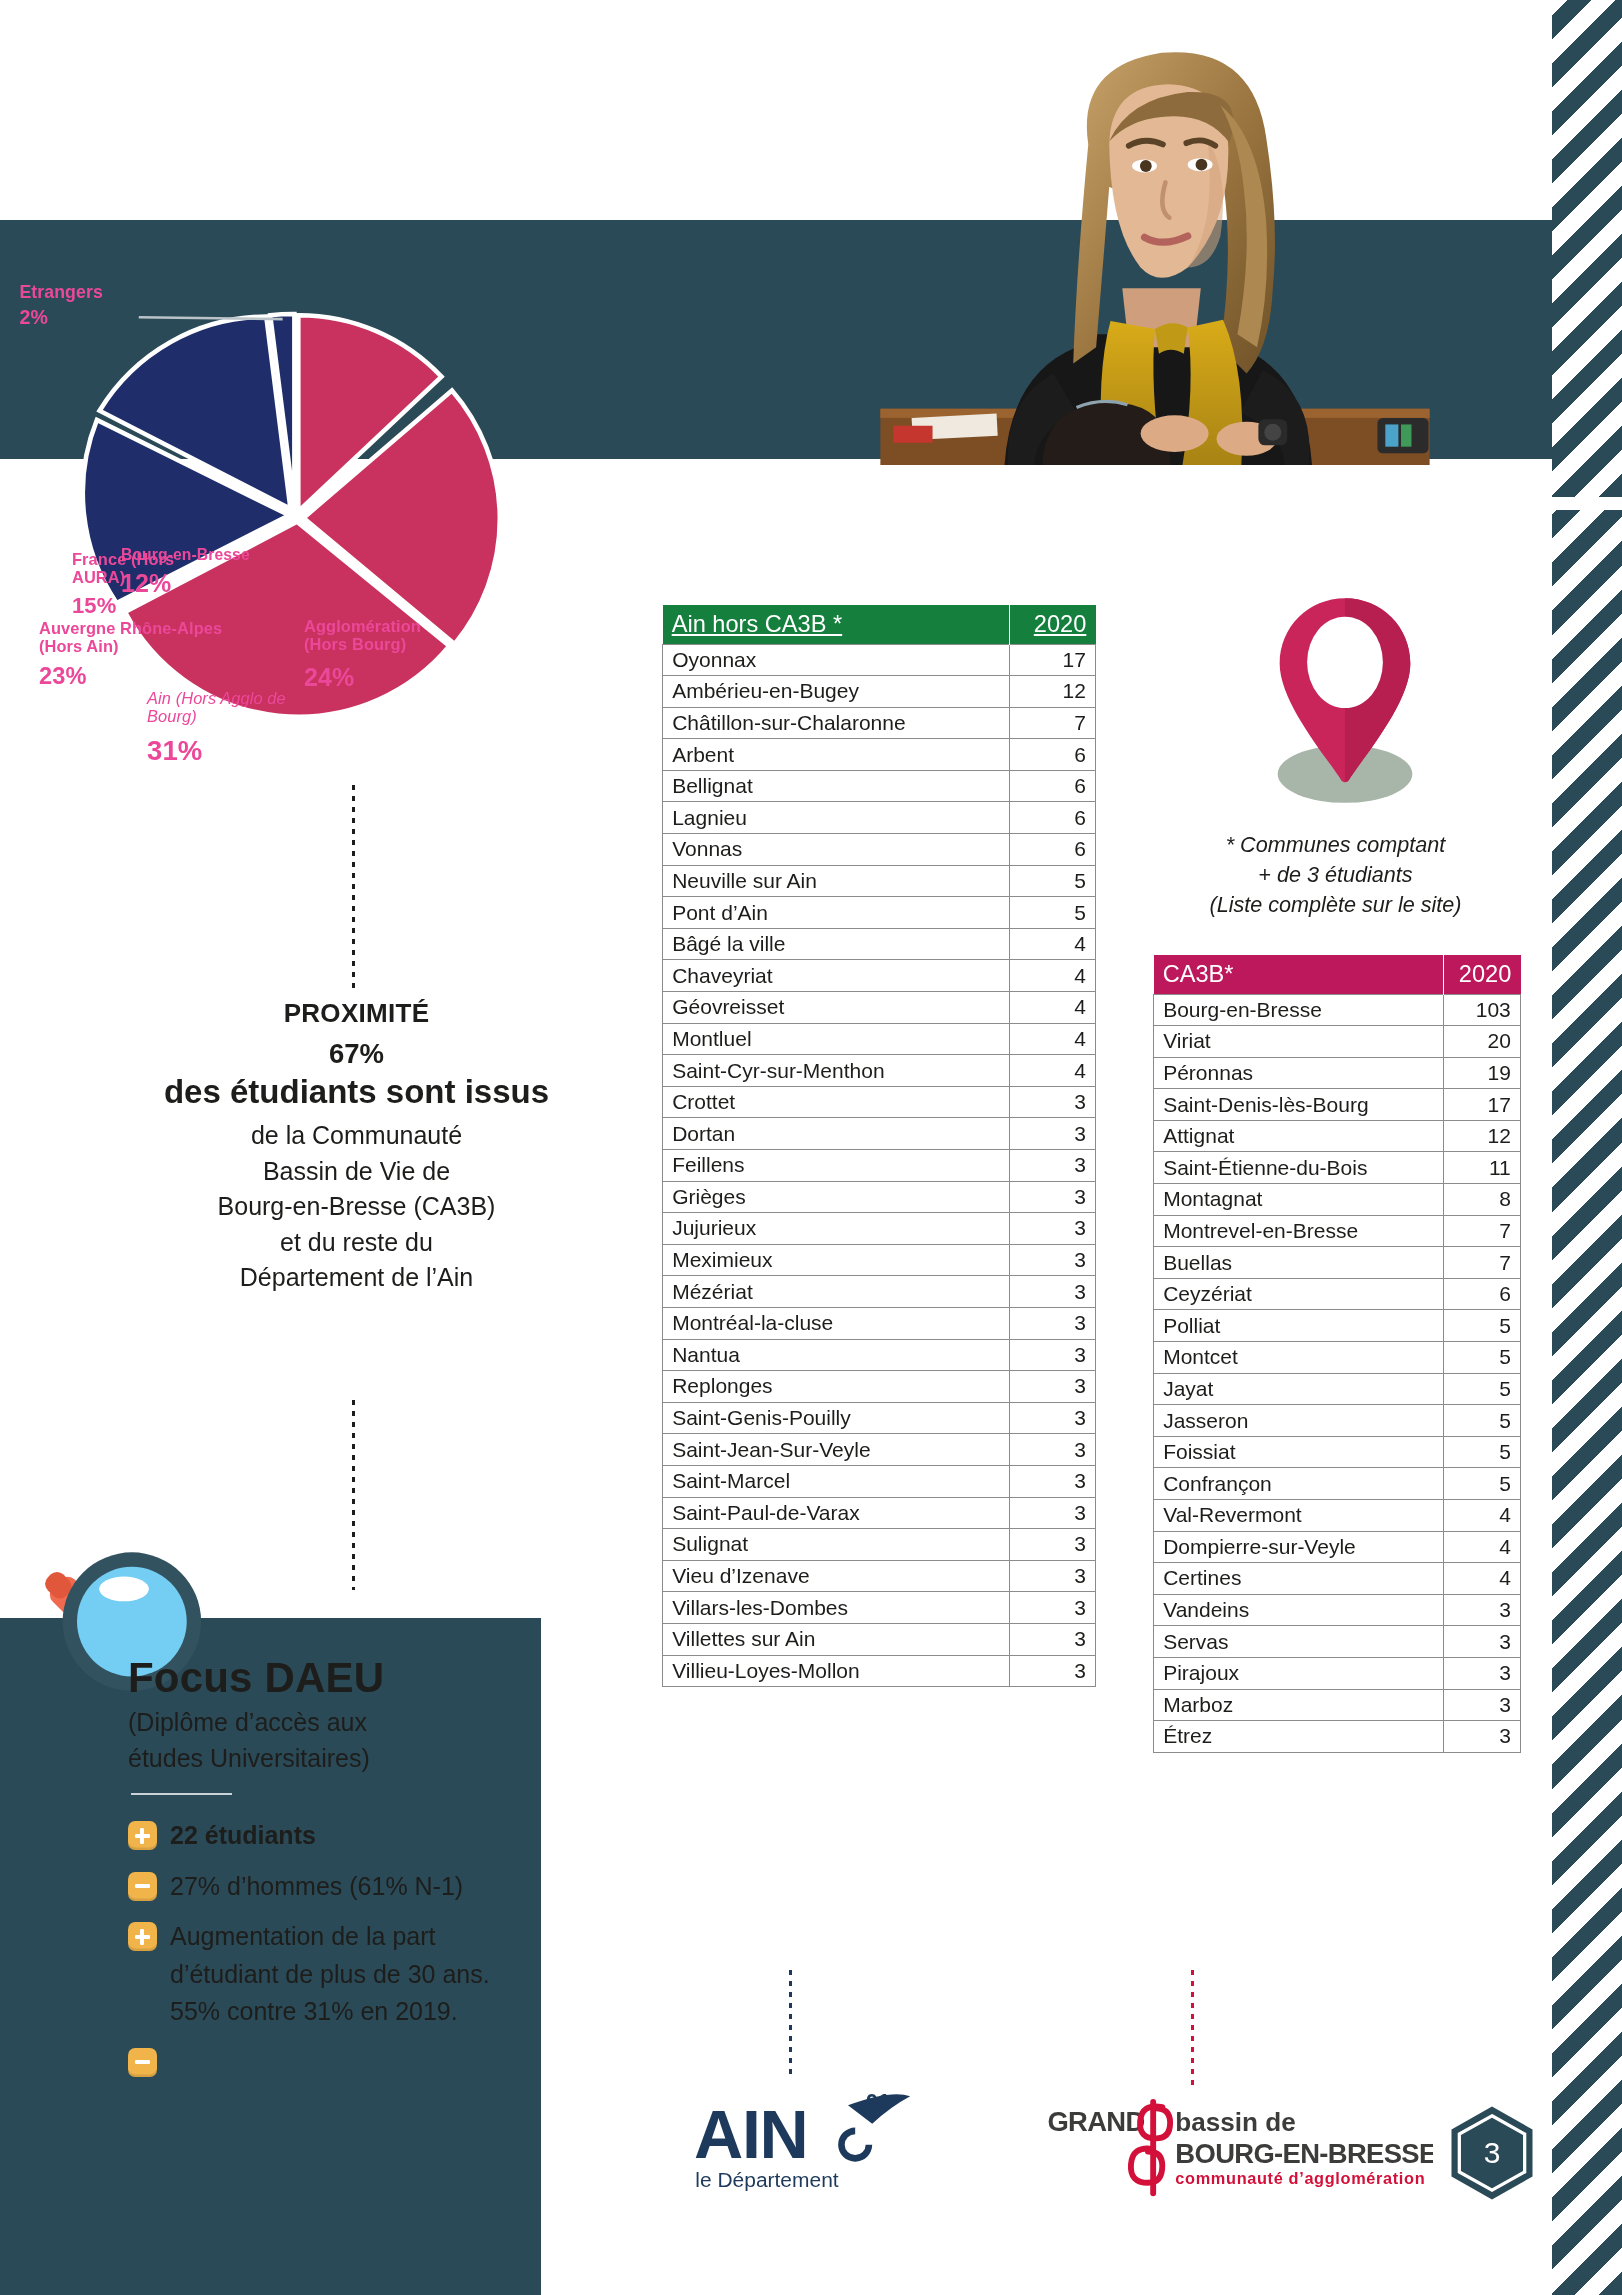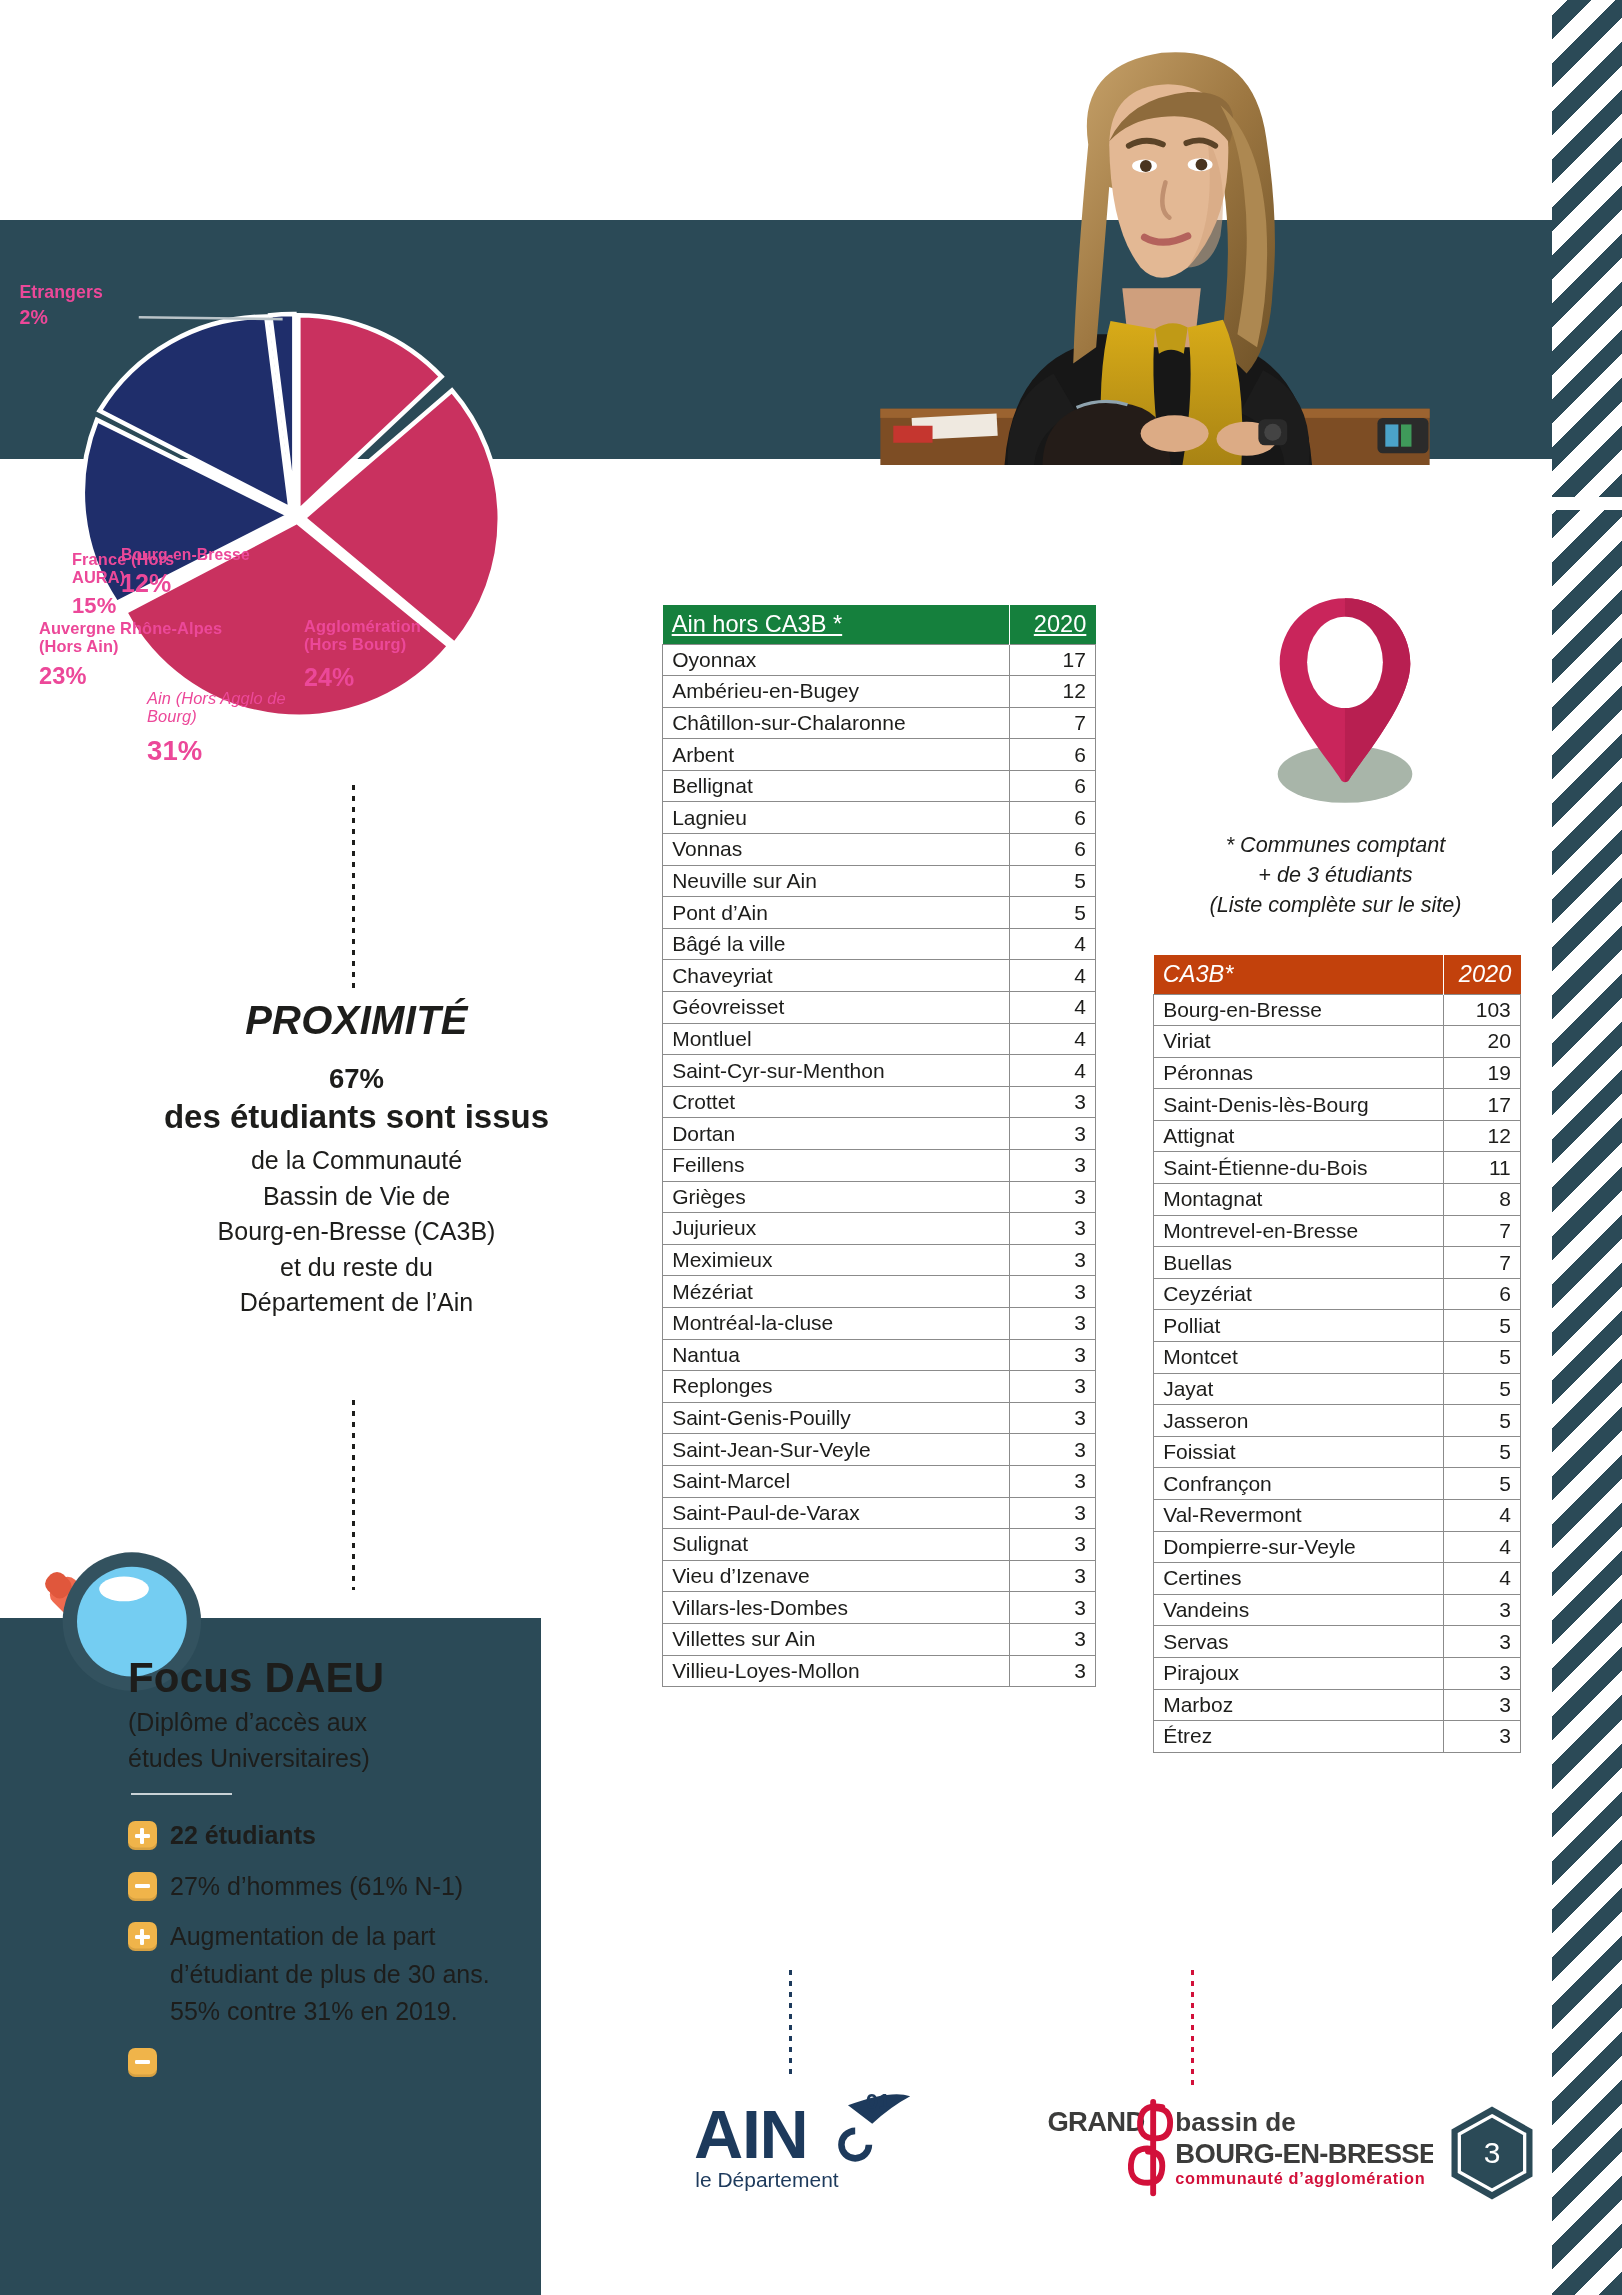--- a/index.html
+++ b/index.html
@@ -56,21 +56,21 @@
   }
   .dotline.navy{
     background-image:linear-gradient(to bottom,#1d3a5c 0 50%,transparent 50% 100%);
   }
 
   
   #proximite{
     position:absolute;left:111px;top:998px;width:491px;text-align:center;
   }
   #proximite .h{
-    font-size:40px;font-weight:bold;letter-spacing:0.3px;margin-bottom:20px;font-style:italic;
+    font-size:26px;font-weight:bold;letter-spacing:0.3px;margin-bottom:9px;
   }
   #proximite .pct{font-size:27.5px;font-weight:bold;margin-bottom:2.6px;}
   #proximite .sub{font-size:33px;font-weight:bold;margin-bottom:7.9px;}
   #proximite .body{font-size:25px;line-height:1.42;font-weight:400;}
 
   
   table.stat{border-collapse:collapse;table-layout:fixed;}
   table.stat td,table.stat th{
     border:1.3px solid #8b8b8b;
     padding:3.3px 9.2px;
@@ -80,21 +80,21 @@
   table.stat th{
     border:none;color:#ffffff;font-weight:400;font-size:23.6px;
     height:39px;text-align:left;
   }
   table.stat th.num{text-align:right;}
   table.stat td.num{text-align:right;}
   #tbl-ain{position:absolute;left:662px;top:605px;width:434px;}
   #tbl-ain th{background:#15803d;text-decoration:underline;}
   #tbl-ain th.sep{border-left:1.3px solid #ffffff;}
   #tbl-ca3b{position:absolute;left:1153px;top:955px;width:368px;}
-  #tbl-ca3b th{background:#c2410c;font-style:italic;}
+  #tbl-ca3b th{background:#be185d;}
   #tbl-ca3b th.sep{border-left:1.3px solid #ffffff;}
 
   
   #pin{position:absolute;left:1247px;top:589px;}
   #pin-note{
     position:absolute;left:1139px;top:830px;width:393px;text-align:center;
     font-style:italic;font-size:21.6px;line-height:1.38;color:#1d1d1b;
   }
 
   

